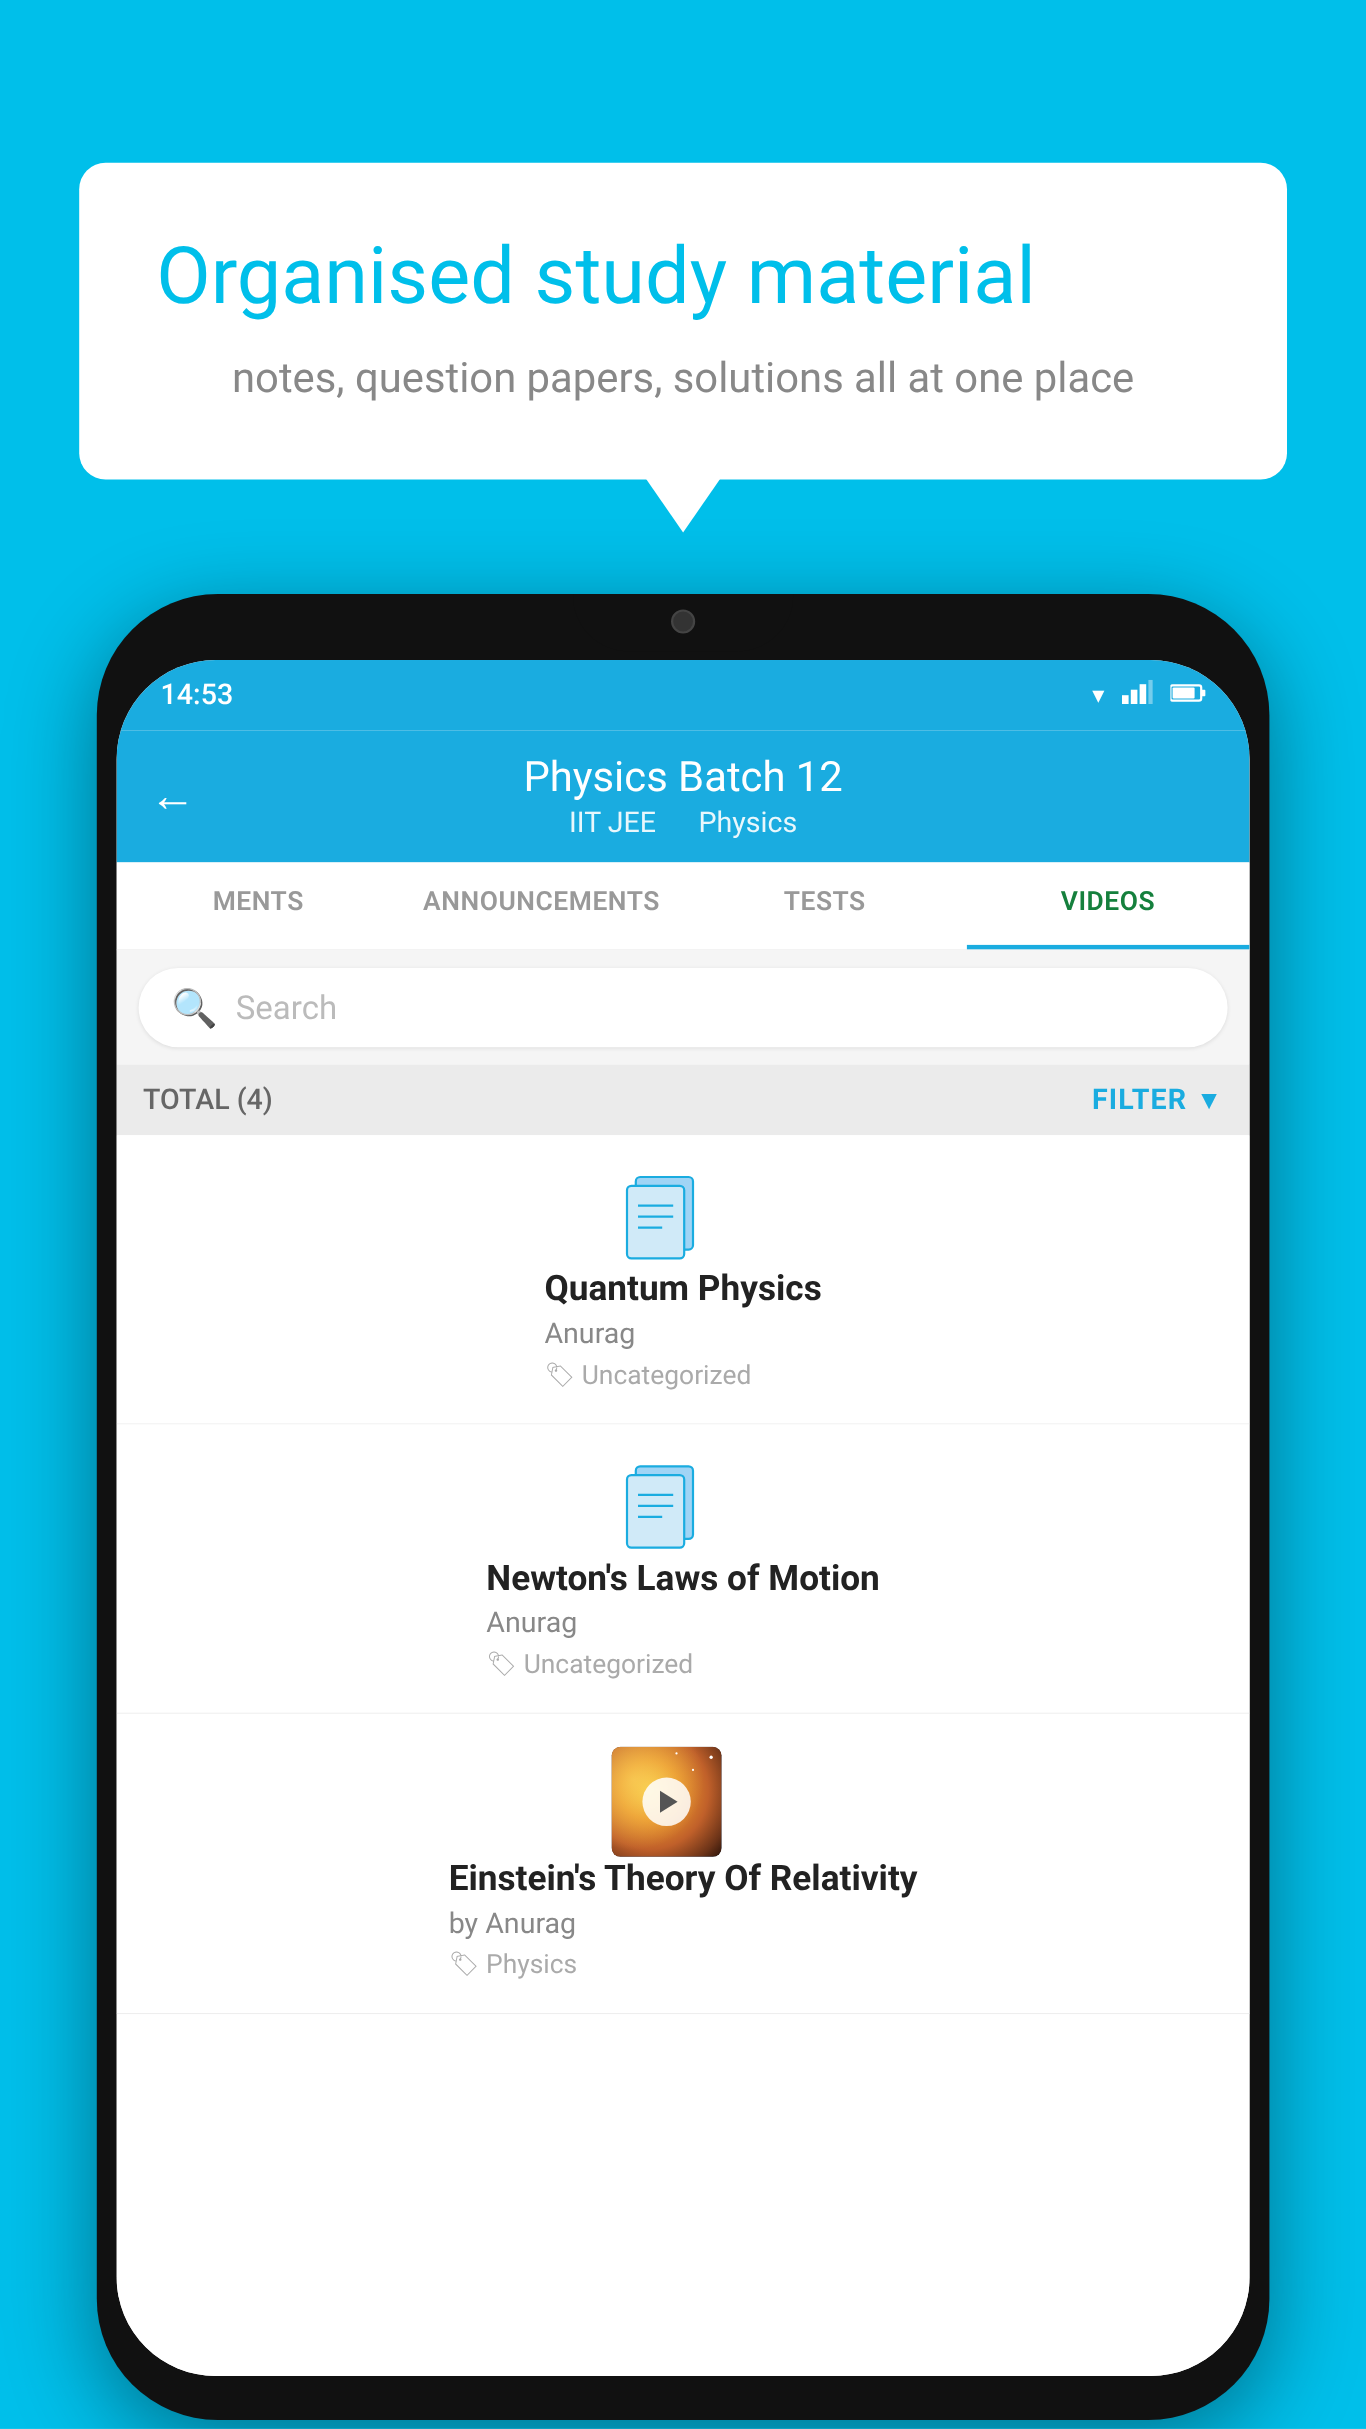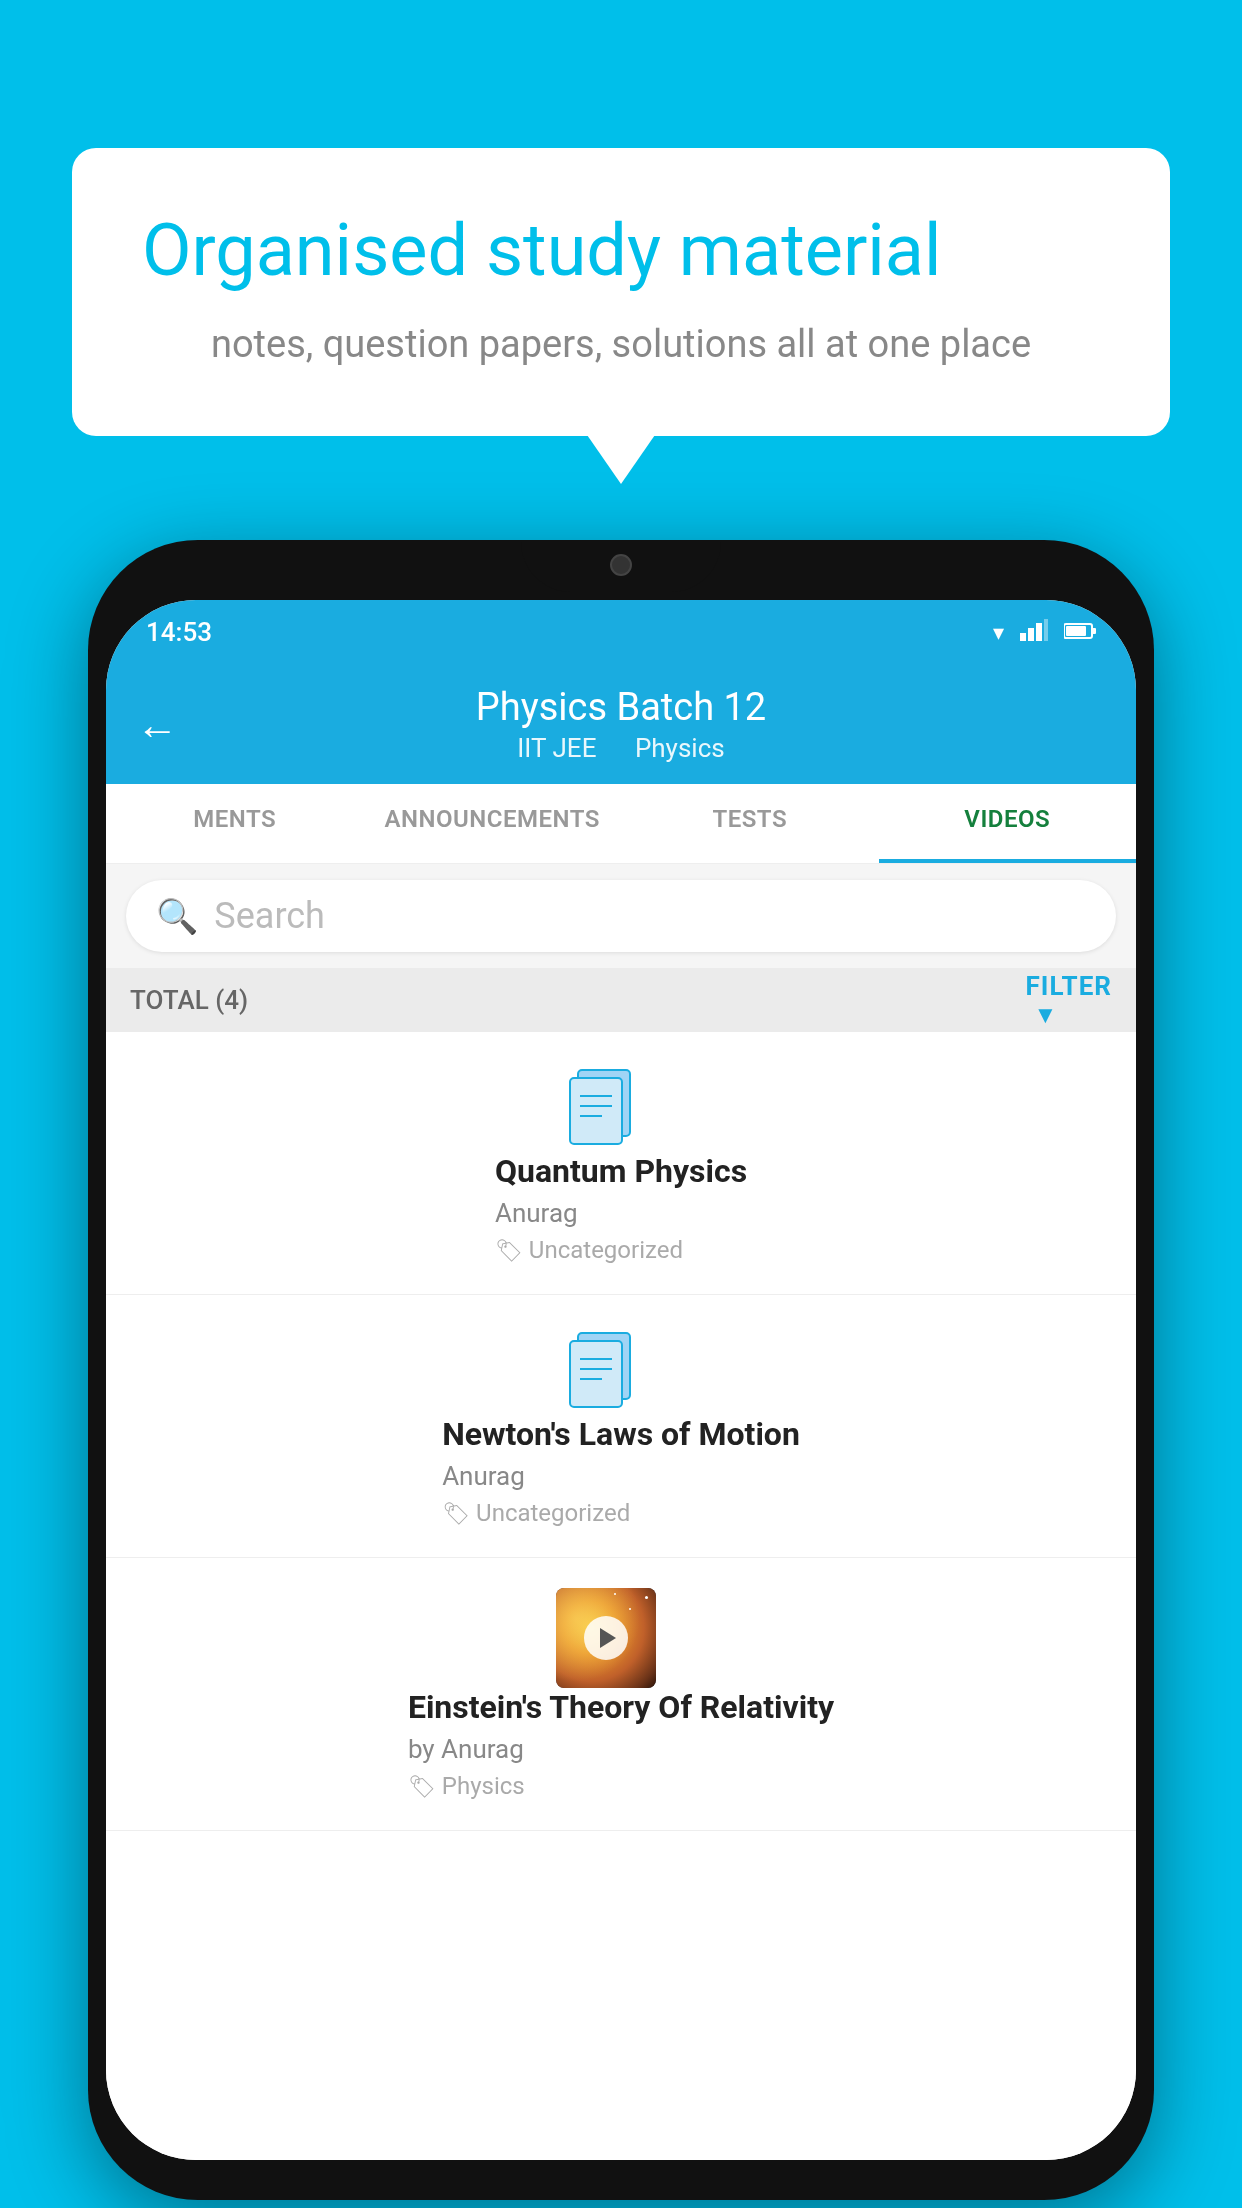--- a/index.html
+++ b/index.html
@@ -219,21 +219,21 @@
       padding: 0 30px;
       box-shadow: 0 1px 4px rgba(0,0,0,0.1);
     }
     .search-icon-inner {
       color: #aaa;
       font-size: 34px;
       margin-right: 16px;
     }
     .search-text {
       color: #bbb;
-      font-size: 36px;
+      font-size: 30px;
     }
 
     
     .filter-bar {
       position: absolute;
       top: 368px;
       left: 0;
       right: 0;
       height: 64px;
       background: #EBEBEB;
@@ -242,26 +242,25 @@
       padding: 0 24px;
     }
     .total-label {
       color: #666;
       font-size: 26px;
       font-weight: 500;
     }
     .filter-btn {
       margin-left: auto;
       display: flex;
-      align-items: flex-start;
+      align-items: center;
       color: #1AACE0;
       font-size: 26px;
       font-weight: 700;
       letter-spacing: 1px;
-      flex-direction: column;
     }
     .filter-icon {
       margin-left: 8px;
       font-size: 24px;
       color: #1AACE0;
     }
 
     
     .video-list {
       position: absolute;

